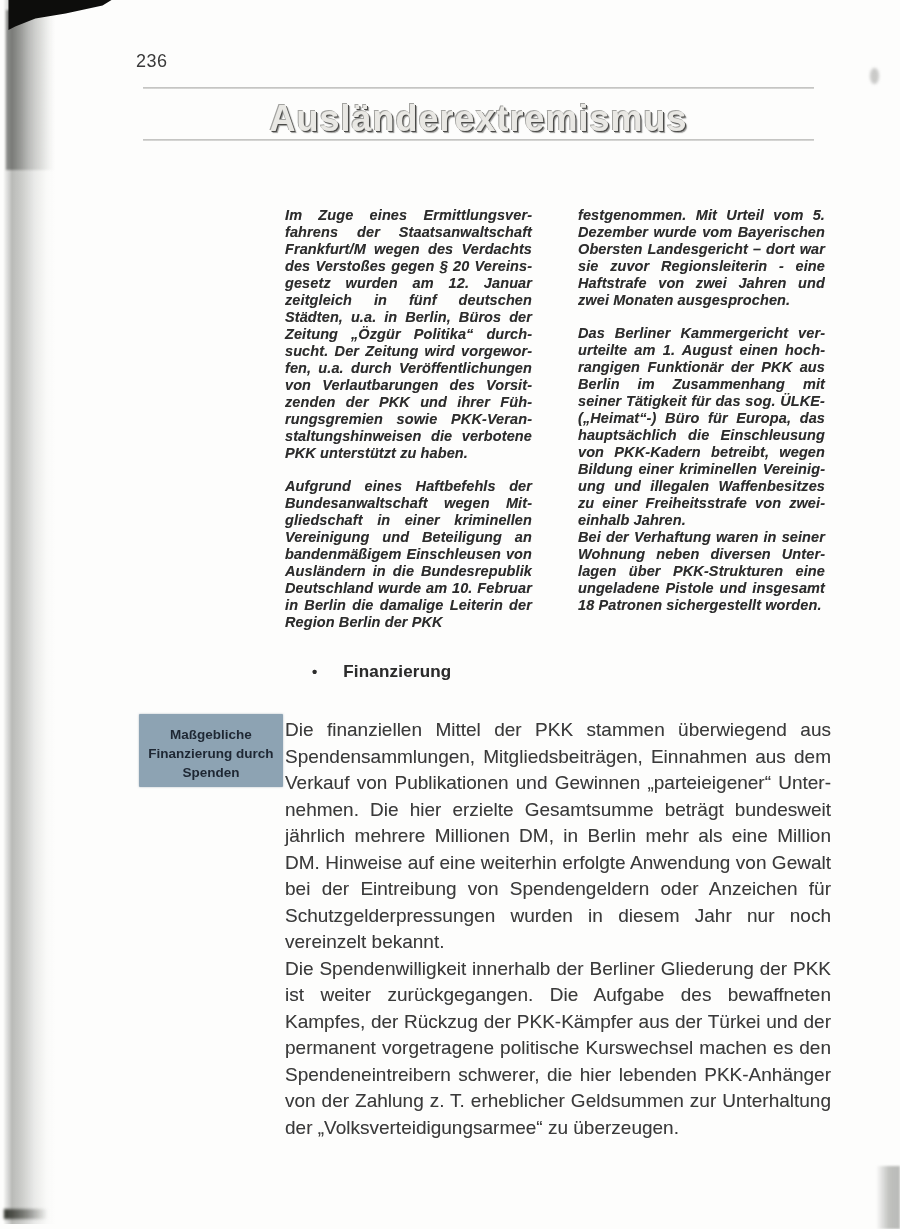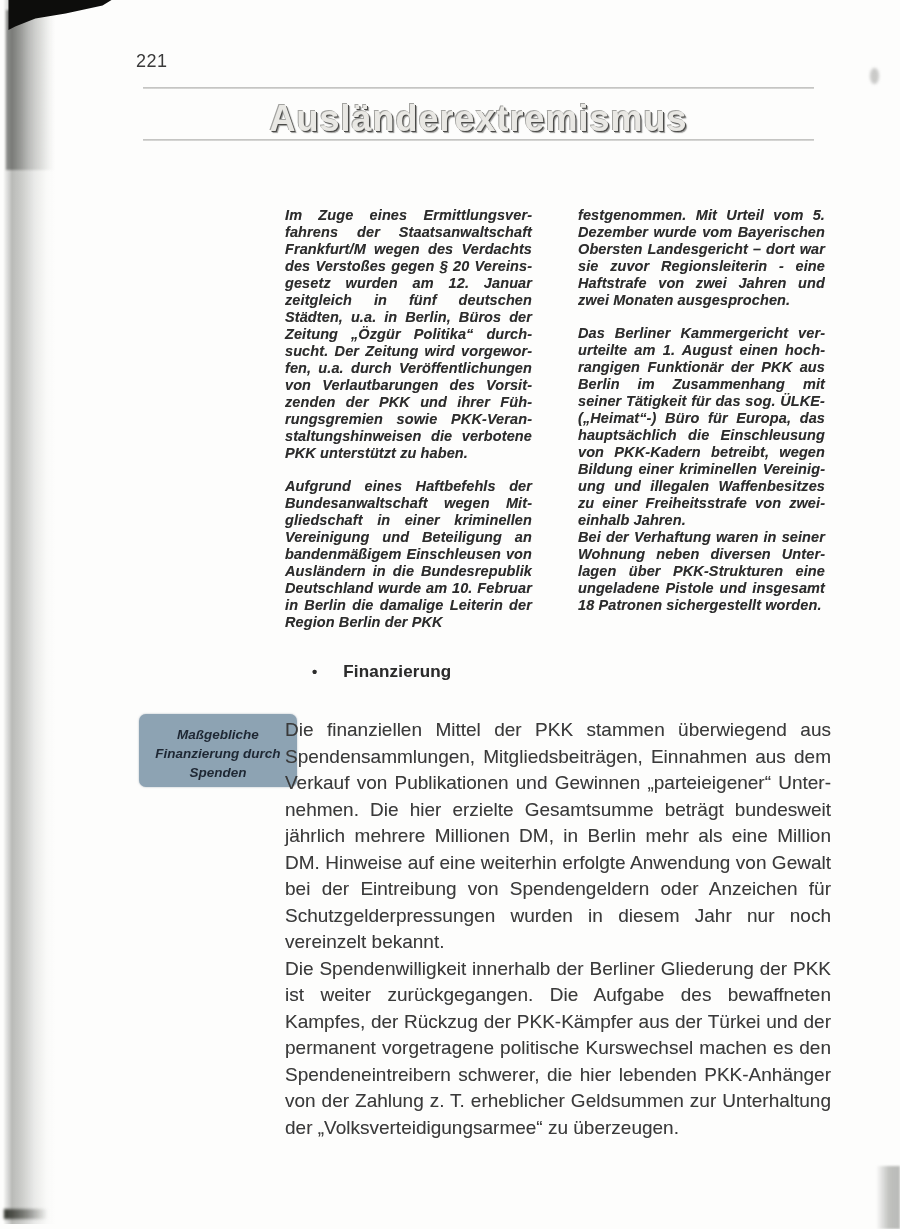--- a/index.html
+++ b/index.html
@@ -98,28 +98,27 @@
   }
   .col p.gap{margin-top:16px;}
   .section-heading{
     position:absolute;left:312px;top:662px;
     font-size:17px;font-weight:bold;color:#2c2c2c;
     text-shadow:0 0 0.4px rgba(40,40,40,0.3);
   }
   .section-heading .bullet{font-size:15px;}
   .section-heading .label{margin-left:26px;letter-spacing:0.2px;}
   .margin-note{
-    position:absolute;left:139px;top:714px;width:158px;height:73px;
+    position:absolute;left:139px;top:714px;width:144px;height:73px;
     box-sizing:border-box;
     padding:11px 6px 0 6px;
     text-align:center;
     font-size:13.5px;font-weight:bold;line-height:19px;
-    border-radius:7px;
+    border-radius:1px;
     box-shadow:0 0 2px rgba(90,110,130,0.5);
-    font-style:italic;
   }
   .body-text{
     position:absolute;left:285px;top:717px;width:546px;
   }
   .body-text p{
     margin:0;
     font-size:19px;line-height:26.5px;
     color:#3a3a3a;
     text-align:justify;
     hyphens:manual;
@@ -131,21 +130,21 @@
 
 <div class="page">
 
   <div class="left-shadow"></div>
   <div class="left-shadow-top"></div>
   <div class="corner-wedge"></div>
   <div class="smudge-bottom-left"></div>
   <div class="edge-bottom-right"></div>
   <div class="speck-top-right"></div>
 
-  <div class="page-number">221</div>
+  <div class="page-number">236</div>
   <div class="rule rule-top"></div>
   <div class="chapter-title">Ausländerextremismus</div>
   <div class="rule rule-bottom"></div>
 
 
   <div class="columns">
     <div class="col">
       <p>Im Zuge eines Ermittlungsver­fahrens der Staatsanwaltschaft Frankfurt/M wegen des Verdachts des Verstoßes gegen § 20 Vereins­gesetz wurden am 12. Januar zeitgleich in fünf deutschen Städten, u.a. in Berlin, Büros der Zeitung „Özgür Politika“ durch­sucht. Der Zeitung wird vorgewor­fen, u.a. durch Veröffentlichungen von Verlautbarungen des Vorsit­zenden der PKK und ihrer Füh­rungsgremien sowie PKK-Veran­staltungshinweisen die verbotene PKK unterstützt zu haben.</p>
       <p class="gap">Aufgrund eines Haftbefehls der Bundesanwaltschaft wegen Mit­gliedschaft in einer kriminellen Vereinigung und Beteiligung an bandenmäßigem Einschleusen von Ausländern in die Bundes­republik Deutschland wurde am 10. Februar in Berlin die damalige Leiterin der Region Berlin der PKK</p>
     </div>

